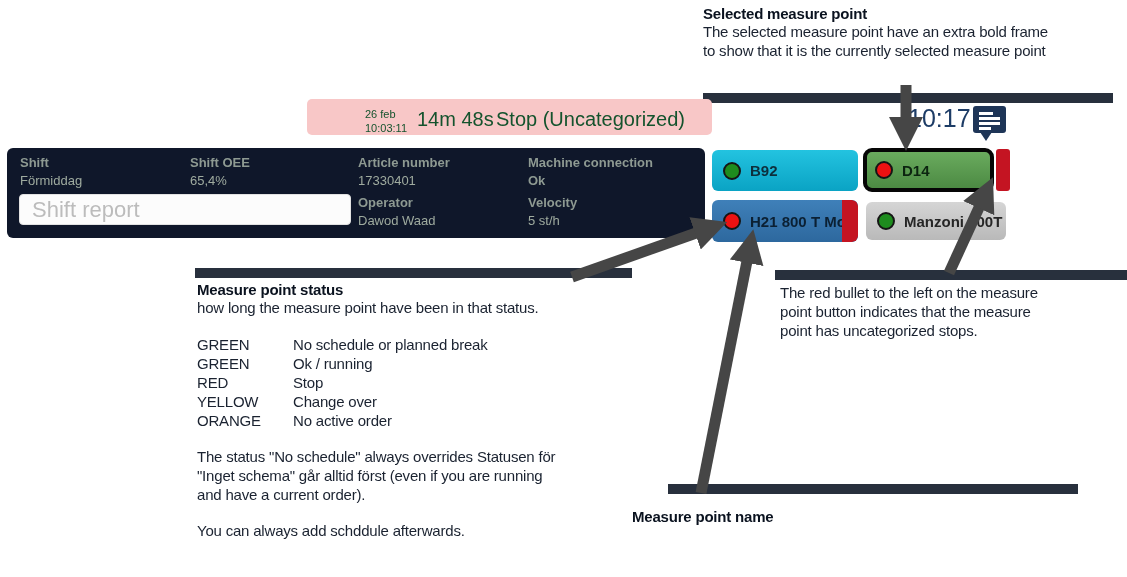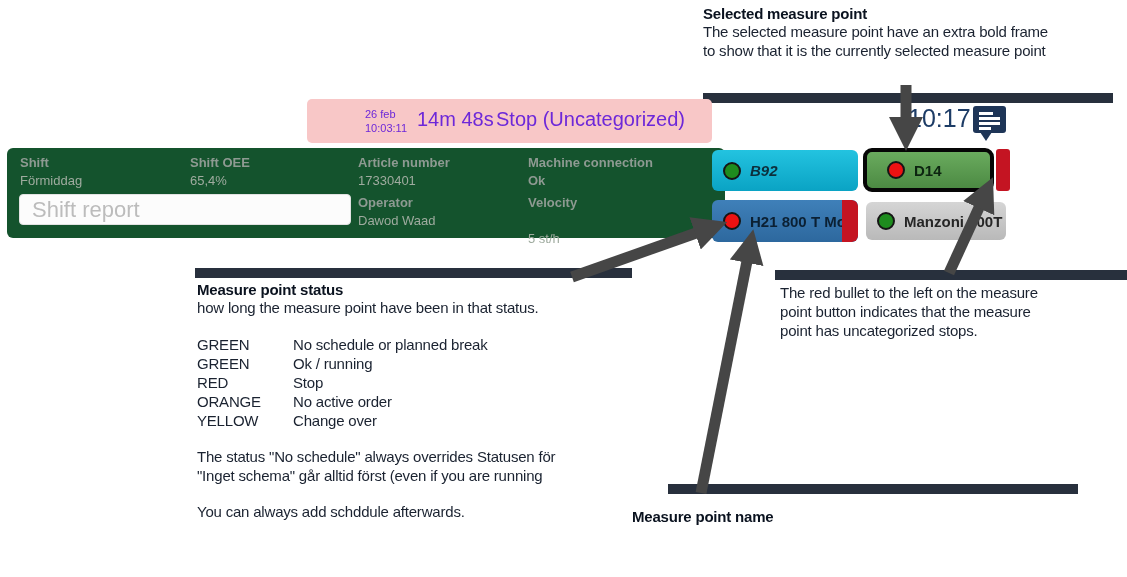--- a/index.html
+++ b/index.html
@@ -7,49 +7,49 @@
           font-family:"Liberation Sans", sans-serif;}
   .abs{position:absolute;}
   
   .bar{position:absolute;height:10px;background:#28303d;}
   
   .anno-h{font-weight:bold;font-size:15px;color:#0a121f;letter-spacing:-0.2px;}
   .anno-t{font-size:15px;color:#1a2230;line-height:19px;letter-spacing:-0.2px;}
   .legend-row{line-height:19px;}
   .legend-term{display:inline-block;width:96px;}
   
-  .stop-banner{position:absolute;left:307px;top:99px;width:405px;height:44px;
-    background:#f8c7c7;border-radius:5px;color:#6d28d9;}
+  .stop-banner{position:absolute;left:307px;top:99px;width:405px;height:36px;
+    background:#f8c7c7;border-radius:5px;color:#14532d;}
   .sb-dt{position:absolute;left:58px;top:8px;font-size:11px;line-height:14px;}
   .sb-dur{position:absolute;left:110px;top:9px;font-size:20px;}
   .sb-status{position:absolute;left:189px;top:9px;font-size:20px;}
   
   .shift-panel{position:absolute;left:7px;top:148px;width:698px;height:90px;
-    background:#14532d;border-radius:6px;font-size:13px;padding-left:20px;}
+    background:#0f172a;border-radius:6px;font-size:13px;}
   .sp-label{position:absolute;font-weight:bold;color:#8e9a92;}
   .sp-value{position:absolute;color:#9fab9f;}
   .sp-value.bold{font-weight:bold;color:#8e9a92;}
   .report-box{position:absolute;left:12px;top:46px;width:318px;height:29px;
     background:#fcfcfc;border:1px solid #e2e2e2;border-radius:4px;
     font-size:22px;line-height:29px;color:#bcbcbc;padding-left:12px;}
   
   .mp-btn{position:absolute;border-radius:6px;display:flex;align-items:center;gap:9px;
     padding-left:11px;font-size:15px;font-weight:600;overflow:hidden;white-space:nowrap;
     box-sizing:border-box;}
   .bullet{width:14px;height:14px;border-radius:50%;border:2px solid #151515;flex:none;}
   .bullet.green{background:#1e8c1e;}
   .bullet.red{background:#ec1212;}
   .red-edge{position:absolute;right:0;top:0;bottom:0;width:16px;background:#c41422;
     border-radius:0 6px 6px 0;}
   .btn-cyan{background:linear-gradient(180deg,#23c3e0,#0aa3c4);color:#0d2f3c;}
   .btn-blue{background:linear-gradient(180deg,#3f80b9,#2d689e);color:#0b2033;}
   .btn-grey{background:linear-gradient(180deg,#d5d5d5,#b9b9b9);color:#262626;}
   .d14-frame{position:absolute;left:0;top:0;width:131px;height:44px;box-sizing:border-box;
     border:4px solid #060606;border-radius:9px;background:linear-gradient(180deg,#6aab5e,#4c8a43);
-    color:#0c2410;display:flex;align-items:center;gap:9px;padding-left:20px;
+    color:#0c2410;display:flex;align-items:center;gap:9px;padding-left:8px;
     font-size:15px;font-weight:600;}
   .d14-strip{position:absolute;right:0;top:1px;width:14px;height:42px;background:#c41422;
     border-radius:3px;}
   
   .clock{position:absolute;left:908px;top:104px;font-size:25px;color:#1d3c66;text-align:right;}
   .note-icon{position:absolute;left:973px;top:106px;width:33px;height:36px;}
   .note-rect{position:absolute;left:0;top:0;width:33px;height:27px;background:#1e3557;border-radius:3px;}
   .note-line{position:absolute;left:6px;height:3px;background:#ffffff;}
   .note-tail{position:absolute;left:7px;top:26px;width:0;height:0;
     border-left:6px solid transparent;border-right:6px solid transparent;border-top:9px solid #1e3557;}
@@ -81,35 +81,35 @@
     <div class="sp-value" style="left:13px;top:25px;">Förmiddag</div>
     <div class="sp-label" style="left:183px;top:7px;">Shift OEE</div>
     <div class="sp-value" style="left:183px;top:25px;">65,4%</div>
     <div class="sp-label" style="left:351px;top:7px;">Article number</div>
     <div class="sp-value" style="left:351px;top:25px;">17330401</div>
     <div class="sp-label" style="left:351px;top:47px;">Operator</div>
     <div class="sp-value" style="left:351px;top:65px;">Dawod Waad</div>
     <div class="sp-label" style="left:521px;top:7px;">Machine connection</div>
     <div class="sp-value bold" style="left:521px;top:25px;">Ok</div>
     <div class="sp-label" style="left:521px;top:47px;">Velocity</div>
-    <div class="sp-value" style="left:521px;top:65px;margin-top:18px;">5 st/h</div>
+    <div class="sp-value" style="left:521px;top:65px;">5 st/h</div>
     <div class="report-box">Shift report</div>
   </div>
 
   <div class="clock">10:17</div>
   <div class="note-icon">
     <div class="note-rect"></div>
     <div class="note-line" style="top:6px;width:14px;"></div>
     <div class="note-line" style="top:11px;width:21px;"></div>
     <div class="note-line" style="top:16px;width:21px;"></div>
     <div class="note-line" style="top:21px;width:12px;"></div>
     <div class="note-tail"></div>
   </div>
 
-  <div class="mp-btn btn-cyan" style="left:712px;top:150px;width:146px;height:41px;font-style:italic;">
+  <div class="mp-btn btn-cyan" style="left:712px;top:150px;width:146px;height:41px;">
     <span class="bullet green"></span>
     <span>B92</span>
   </div>
 
   <div class="abs" style="left:863px;top:148px;width:147px;height:44px;">
     <div class="d14-strip"></div>
     <div class="d14-frame">
       <span class="bullet red"></span>
       <span>D14</span>
     </div>
@@ -134,28 +134,29 @@
     <div class="anno-t legend-row">
       <span class="legend-term">GREEN</span><span>No schedule or planned break</span>
     </div>
     <div class="anno-t legend-row">
       <span class="legend-term">GREEN</span><span>Ok / running</span>
     </div>
     <div class="anno-t legend-row">
       <span class="legend-term">RED</span><span>Stop</span>
     </div>
     <div class="anno-t legend-row">
-      <span class="legend-term">ORANGE</span><span>No active order</span>
+      <span class="legend-term">YELLOW</span><span>Change over</span>
     </div>
     <div class="anno-t legend-row">
-      <span class="legend-term">YELLOW</span><span>Change over</span>
+      <span class="legend-term">ORANGE</span><span>No active order</span>
     </div>
     <div style="height:17px;"></div>
     <div class="anno-t">The status "No schedule" always overrides Statusen för</div>
     <div class="anno-t">"Inget schema" går alltid först (even if you are running</div>
+    <div class="anno-t">and have a current order).</div>
     <div style="height:17px;"></div>
     <div class="anno-t">You can always add schddule afterwards.</div>
   </div>
 
   <div class="bar" style="left:775px;top:270px;width:352px;"></div>
   <div class="abs" style="left:780px;top:283px;width:340px;">
     <div class="anno-t">The red bullet to the left on the measure</div>
     <div class="anno-t">point button indicates that the measure</div>
     <div class="anno-t">point has uncategorized stops.</div>
   </div>

